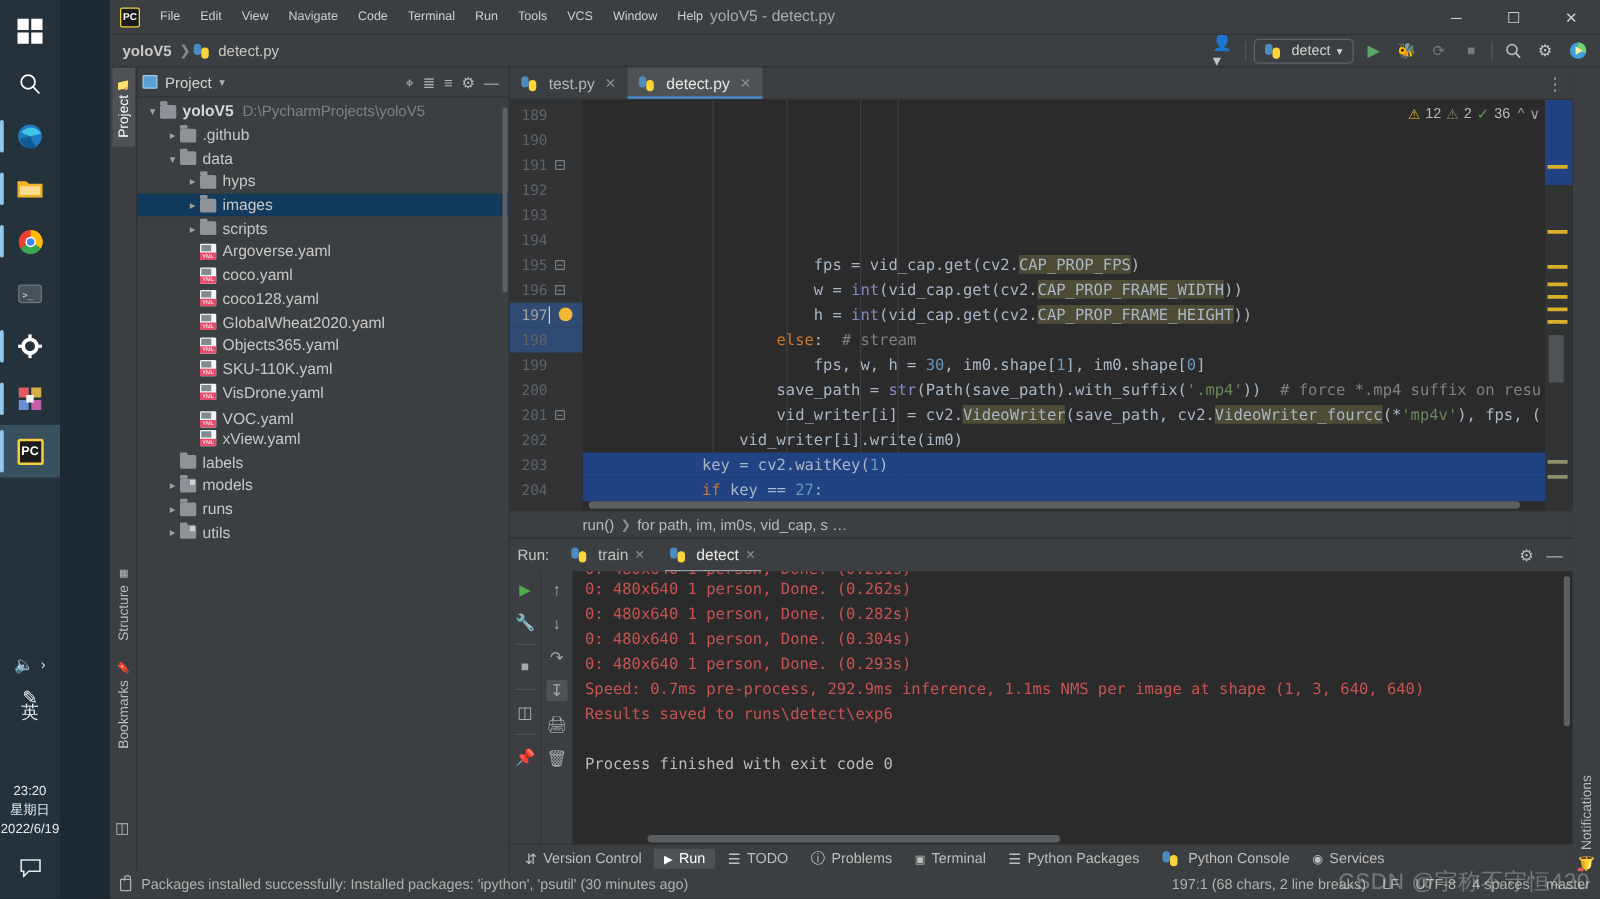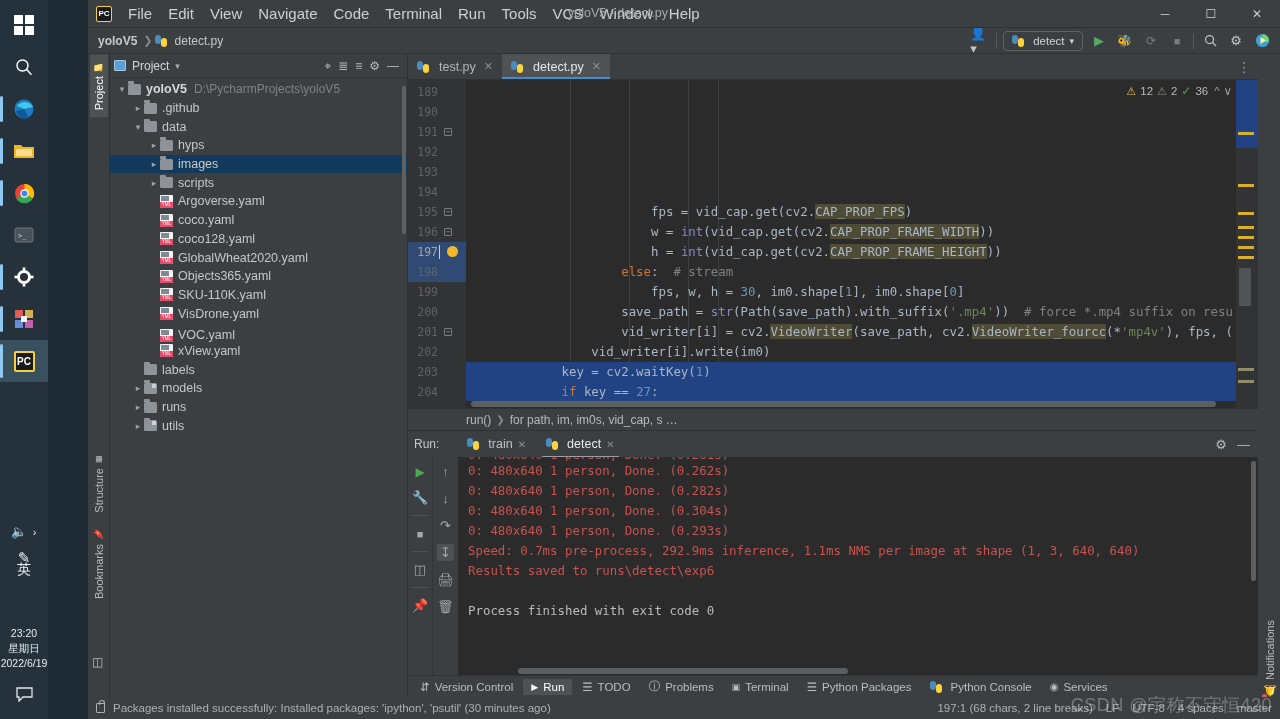--- a/index.html
+++ b/index.html
@@ -50,21 +50,21 @@
     flex: 0 0 28px; position: relative; border-bottom: 1px solid #323232;
   }
   .pc-logo {
     width: 16px; height: 16px; margin: 0 8px 0 8px; background: #1b1b1b;
     border: 1.5px solid #f4d03f; border-radius: 2px; color: #ffffff;
     font-size: 8px; font-weight: bold; line-height: 13px; text-align: center;
     font-family: "Liberation Sans", sans-serif; flex: 0 0 16px;
   }
   .menu { display: flex; align-items: center; gap: 0px; }
   .menu-item {
-    padding: 4px 8px; color: #cfcfcf; font-size: 15px; white-space: nowrap; cursor: default;
+    padding: 4px 8px; color: #cfcfcf; font-size: 10px; white-space: nowrap; cursor: default;
   }
   .win-title {
     position: absolute; left: 480px; top: 6px; color: #a9a9a9; font-size: 12.5px;
   }
   .win-ctrl { position: absolute; right: 0; top: 0; height: 28px; display: flex; }
   .win-btn { width: 46px; height: 28px; display: flex; align-items: center; justify-content: center; color: #cfcfcf; font-size: 12px; }
 
   
   .navbar {
     height: 26px; background: #3c3f41; display: flex; align-items: center;
@@ -209,21 +209,21 @@
   .hscroll-thumb { position: absolute; left: 5px; width: 745px; height: 6px; background: #5c6061; border-radius: 3px; top: 0; }
 
   .breadcrumbs-editor {
     height: 22px; background: #3c3f41; display: flex; align-items: center; padding-left: 58px;
     font-size: 12px; color: #b9b9b9; gap: 5px; border-top: 1px solid #2f3133;
   }
 
   
   .runpanel { height: 245px; flex: 0 0 245px; display: flex; flex-direction: column; background: #3c3f41; border-top: 1px solid #2f3133; }
   .rp-head { height: 26px; display: flex; align-items: center; gap: 4px; padding-left: 6px; }
-  .rp-lab { font-size: 12px; color: #c6c6c6; margin-right: 16px; }
+  .rp-lab { font-size: 12px; color: #c6c6c6; margin-right: 6px; }
   .rtab { display: flex; align-items: center; gap: 5px; padding: 3px 8px; font-size: 12.5px; color: #c0c0c0; position: relative; }
   .rtab.active { color: #e8e8e8; }
   .rtab.active::after { content: ""; position: absolute; left: 4px; right: 4px; bottom: -4px; height: 2px; background: #9aa0a6; }
   .rp-right { margin-left: auto; display: flex; gap: 10px; padding-right: 8px; color: #b6b6b6; font-size: 13px; }
   .rp-body { flex: 1; display: flex; min-height: 0; }
   .rp-tools { width: 24px; background: #3c3f41; display: flex; flex-direction: column; align-items: center; padding-top: 6px; gap: 9px; }
   .rp-tools2 { width: 26px; background: #3c3f41; display: flex; flex-direction: column; align-items: center; padding-top: 6px; gap: 10px; border-left: 1px solid #323436;}
   .rp-ico { width: 17px; height: 17px; display: flex; align-items: center; justify-content: center; color: #a8a8a8; font-size: 13px; }
   .rp-ico.green { color: #4faa4f; font-size: 12px; }
   .rp-ico.sel { background: #4e5254; border-radius: 2px; }

